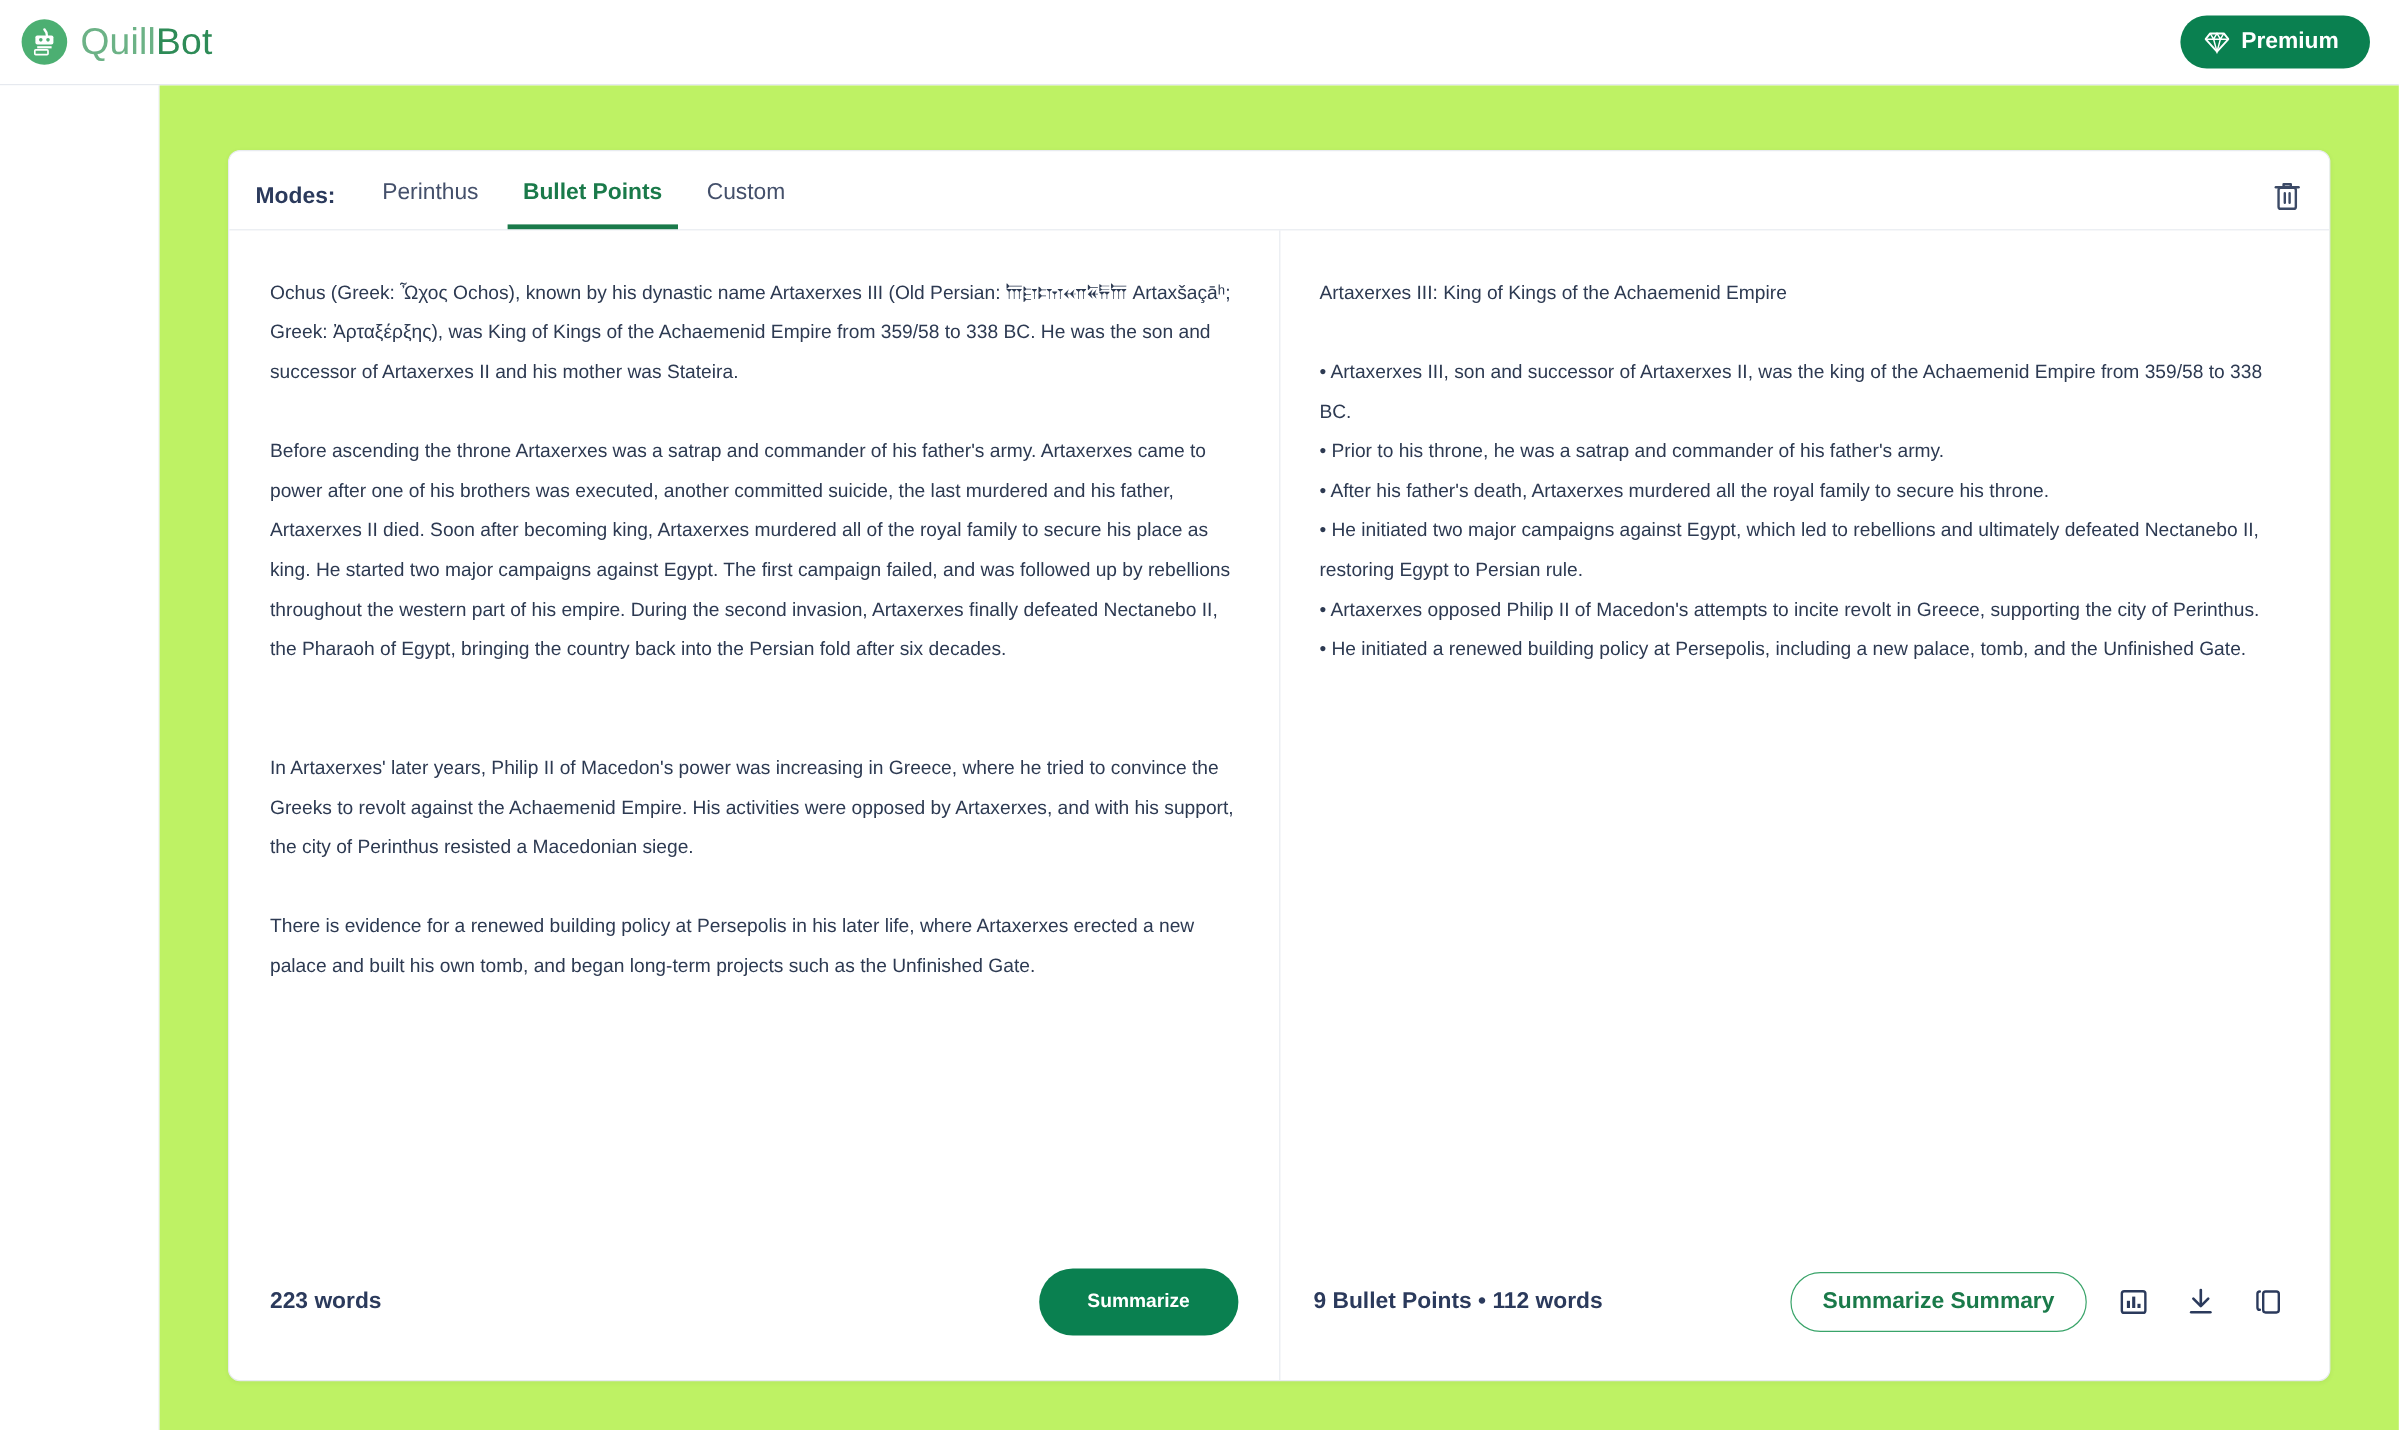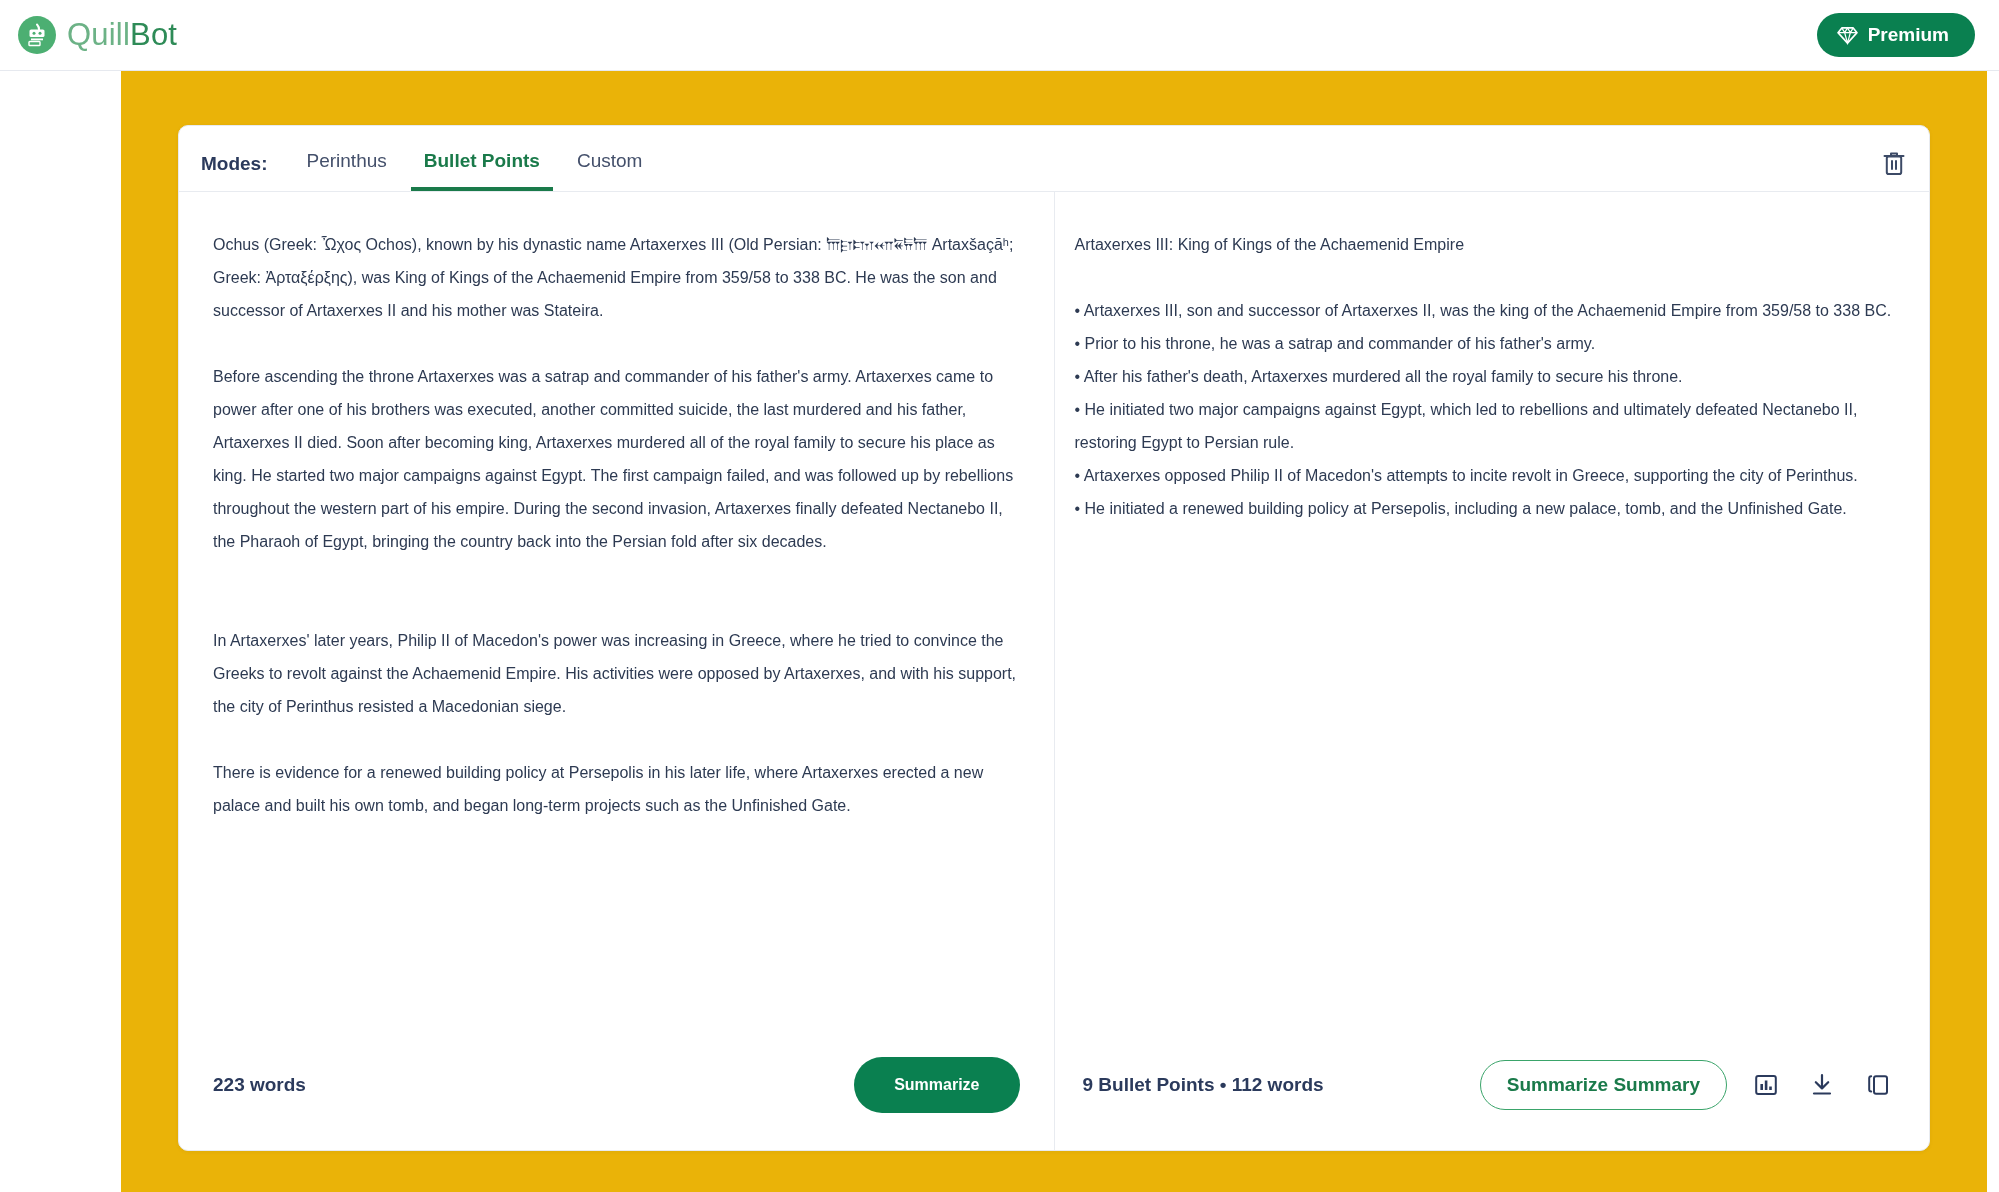--- a/index.html
+++ b/index.html
@@ -74,24 +74,24 @@
   .left-rail {
     position: absolute;
     top: 71px; left: 0;
     width: 133px;
     height: 1121px;
     background: #ffffff;
     border-right: 1px solid #eceff4;
   }
   .workspace {
     position: absolute;
-    top: 71px; left: 121px;
+    top: 71px; left: 133px;
     width: 1866px;
     height: 1121px;
-    background: #eab308;
+    background: #bef264;
   }
 
   
   .card {
     position: absolute;
     top: 54px;
     left: 57px;
     width: 1752px;
     height: 1026px;
     background: #ffffff;
@@ -164,21 +164,21 @@
     min-width: 0;
   }
   .pane-left  { width: 876px; border-right: 1px solid #e8ebf0; }
   .pane-right { width: 875px; }
 
   .pane-body {
     flex: 1;
     padding: 36px 34px 10px 34px;
     overflow: hidden;
   }
-  .pane-right .pane-body { padding-left: 20px; padding-right: 34px; }
+  .pane-right .pane-body { padding-left: 33px; padding-right: 34px; }
 
   .doc-text {
     font-size: 16px;
     line-height: 33px;
     color: #2d3a52;
     white-space: pre-wrap;
     word-wrap: break-word;
   }
 
   

